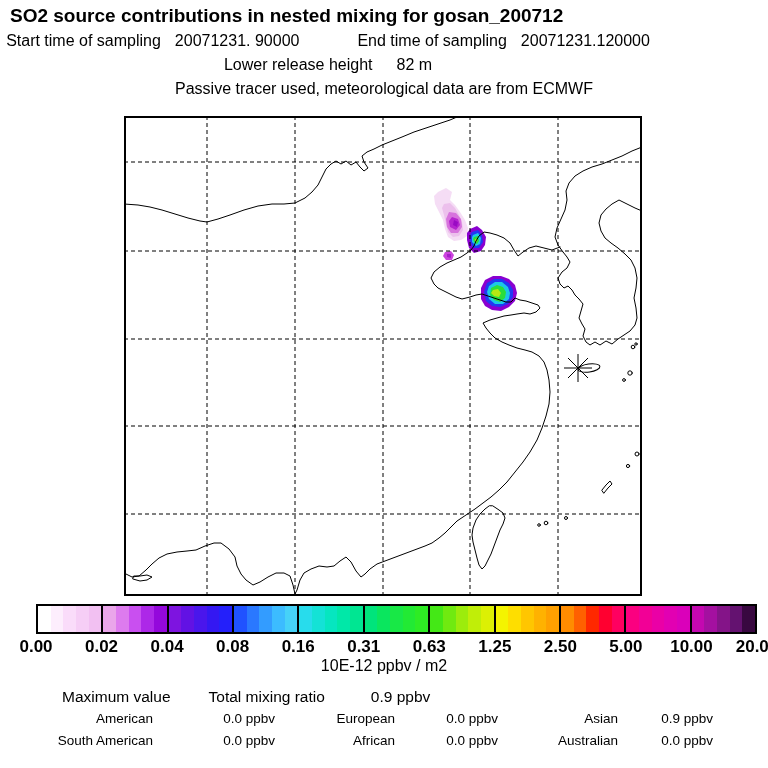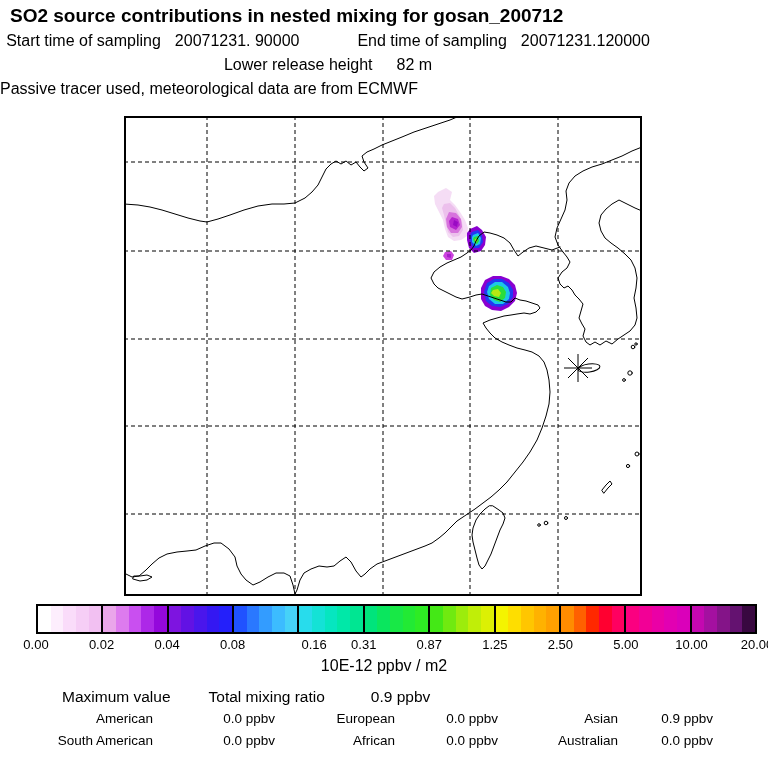--- a/index.html
+++ b/index.html
@@ -2,31 +2,31 @@
 <html><head>
 <meta charset="utf-8">
 <style>
   html,body{margin:0;padding:0;background:#fff;}
   body{width:768px;height:768px;position:relative;font-family:"Liberation Sans","DejaVu Sans",sans-serif;color:#000;}
   .abs{position:absolute;}
   .hdr-title{top:5px;left:10px;font-size:19px;font-weight:bold;white-space:nowrap;}
   .hdr-line{left:0;width:656px;display:flex;justify-content:center;font-size:16px;white-space:nowrap;}
   .hdr-line2{top:32px;gap:58px;}
   .hdr-line3{top:56px;gap:70px;}
-  .hdr-line4{top:80px;text-align:left;font-size:16px;width:768px;left:0;}
+  .hdr-line4{top:80px;text-align:center;font-size:16px;width:768px;left:0;}
   .lbl-val .v{margin-left:24px;}
   .lbl-val .v2{margin-left:14px;}
   #map-wrap{left:124px;top:116px;width:518px;height:480px;}
   
   #colorbar{left:36px;top:604px;width:721px;height:30px;border:2px solid #000;display:flex;box-sizing:border-box;background:#fff;}
   .cbar-cell{flex:1;display:flex;border-left:2px solid #000;}
   .cbar-cell:first-child{border-left:none;}
   .cbar-step{flex:1;}
   #cbar-ticks{left:36px;top:637px;width:721px;height:18px;}
-  .cbar-tick{position:absolute;transform:translateX(-50%);font-size:13px;font-weight:normal;white-space:nowrap;}
+  .cbar-tick{position:absolute;transform:translateX(-50%);font-size:17px;font-weight:bold;white-space:nowrap;}
   .cbar-unit{top:657px;left:0;width:768px;text-align:center;font-size:16px;}
   
   #stats-line1{top:688px;left:62px;display:flex;align-items:baseline;font-size:15.5px;white-space:nowrap;}
   #stats-line1 .s2{margin-left:15px;}
   #stats-line1 .s3{margin-left:38px;}
   #stats-line1 .s4{margin-left:46px;}
   #region-grid{top:711px;left:8px;width:712px;display:grid;grid-template-columns:145px 122px 120px 103px 120px 95px;row-gap:7px;font-size:13.5px;}
   #region-grid span{text-align:right;white-space:nowrap;}
 </style>
 </head>
@@ -195,23 +195,23 @@
       <div class="cbar-step" style="background: rgb(132, 20, 136);"></div>
       <div class="cbar-step" style="background: rgb(100, 18, 112);"></div>
       <div class="cbar-step" style="background: rgb(56, 8, 64);"></div>
     </div>
   </div>
 <div class="abs" id="cbar-ticks">
     <span class="cbar-tick" style="left: 0%;">0.00</span>
     <span class="cbar-tick" style="left: 9.09091%;">0.02</span>
     <span class="cbar-tick" style="left: 18.1818%;">0.04</span>
     <span class="cbar-tick" style="left: 27.2727%;">0.08</span>
-    <span class="cbar-tick" style="left: 36.3636%; margin-left: 16px;">0.16</span>
+    <span class="cbar-tick" style="left: 36.3636%;">0.16</span>
     <span class="cbar-tick" style="left: 45.4545%;">0.31</span>
-    <span class="cbar-tick" style="left: 54.5455%;">0.87</span>
+    <span class="cbar-tick" style="left: 54.5455%;">0.63</span>
     <span class="cbar-tick" style="left: 63.6364%;">1.25</span>
     <span class="cbar-tick" style="left: 72.7273%;">2.50</span>
     <span class="cbar-tick" style="left: 81.8182%;">5.00</span>
     <span class="cbar-tick" style="left: 90.9091%;">10.00</span>
     <span class="cbar-tick" style="left: 100%;">20.00</span>
   </div>
 <div class="abs cbar-unit">10E-12 ppbv / m2</div>
 
 <div class="abs" id="stats-line1">
   <span class="s1">Maximum value</span>

